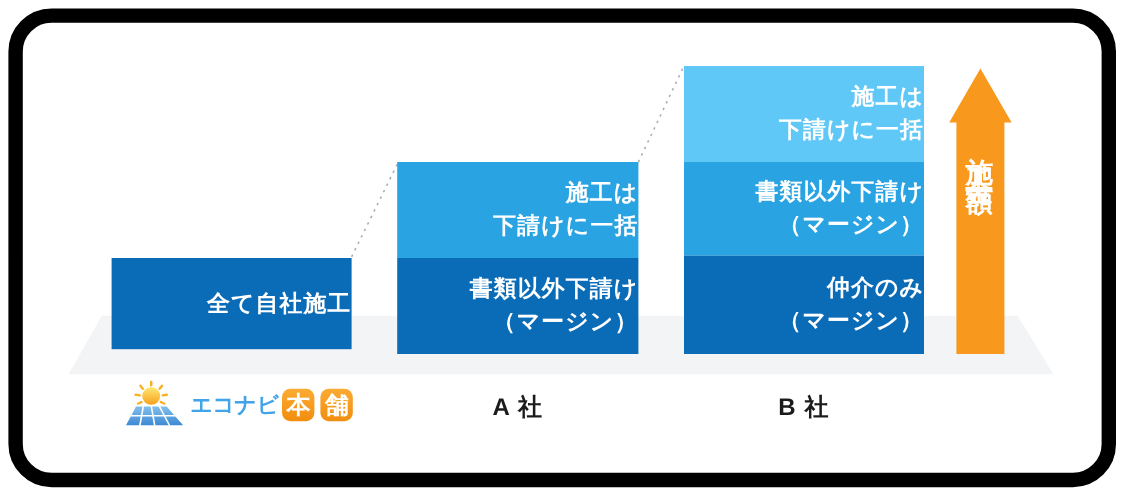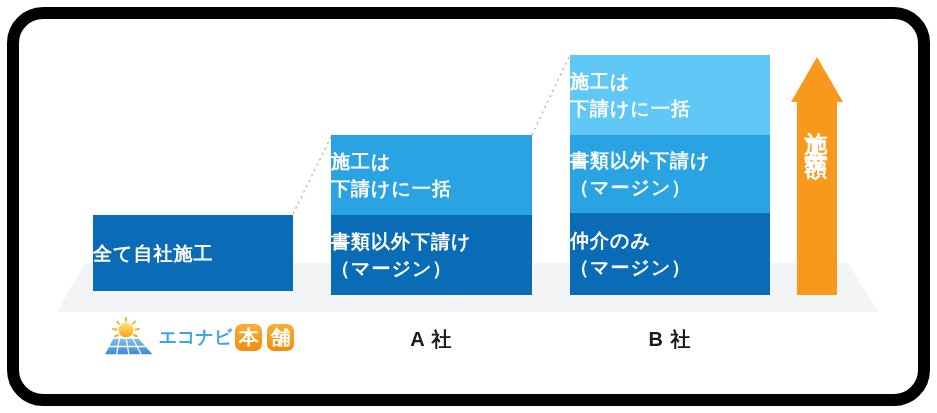--- a/index.html
+++ b/index.html
@@ -5,21 +5,21 @@
   html,body{margin:0;padding:0;background:#fff;}
   body{font-family:"Liberation Sans","DejaVu Sans",sans-serif;}
   .canvas{position:relative;width:937px;height:413px;background:#fff;overflow:hidden;}
   .frame{position:absolute;left:7px;top:7px;right:7px;bottom:7px;border:12px solid #000;border-radius:36px;background:#fff;}
   .floor{position:absolute;left:0;top:0;width:937px;height:413px;background:#f3f4f6;clip-path:polygon(85px 263px,848px 263px,878px 312px,57px 312px);}
   .connectors{position:absolute;left:0;top:0;width:937px;height:413px;}
   .bar{position:absolute;display:flex;flex-direction:column;}
   .bar-ours{left:93px;top:215px;width:200px;height:80px;}
   .bar-a{left:331px;top:135px;width:201px;height:160px;}
   .bar-b{left:570px;top:55px;width:200px;height:240px;}
-  .seg{display:flex;flex-direction:column;align-items:flex-start;justify-content:center;color:#fff;font-weight:bold;font-size:19px;line-height:27px;letter-spacing:1px;text-align:center;}
+  .seg{display:flex;flex-direction:column;align-items:flex-end;justify-content:center;color:#fff;font-weight:bold;font-size:19px;line-height:27px;letter-spacing:1px;text-align:center;}
   .seg.dark{background:#0a6bb7;}
   .seg.mid{background:#29a3e2;}
   .seg.light{background:#60c8f7;}
   .company-label{position:absolute;top:326px;text-align:center;font-size:20px;font-weight:bold;color:#1b1b1b;letter-spacing:1px;}
   .label-a{left:331px;width:201px;}
   .label-b{left:570px;width:200px;}
   .arrow-wrap{position:absolute;left:790px;top:55px;width:54px;height:240px;}
   .arrow-wrap svg{position:absolute;left:0;top:0;}
   .arrow-label{position:absolute;left:0;right:0;top:58px;display:flex;justify-content:center;}
   .arrow-label span{writing-mode:vertical-rl;text-orientation:upright;color:#fff;font-weight:bold;font-size:23px;letter-spacing:8px;}

